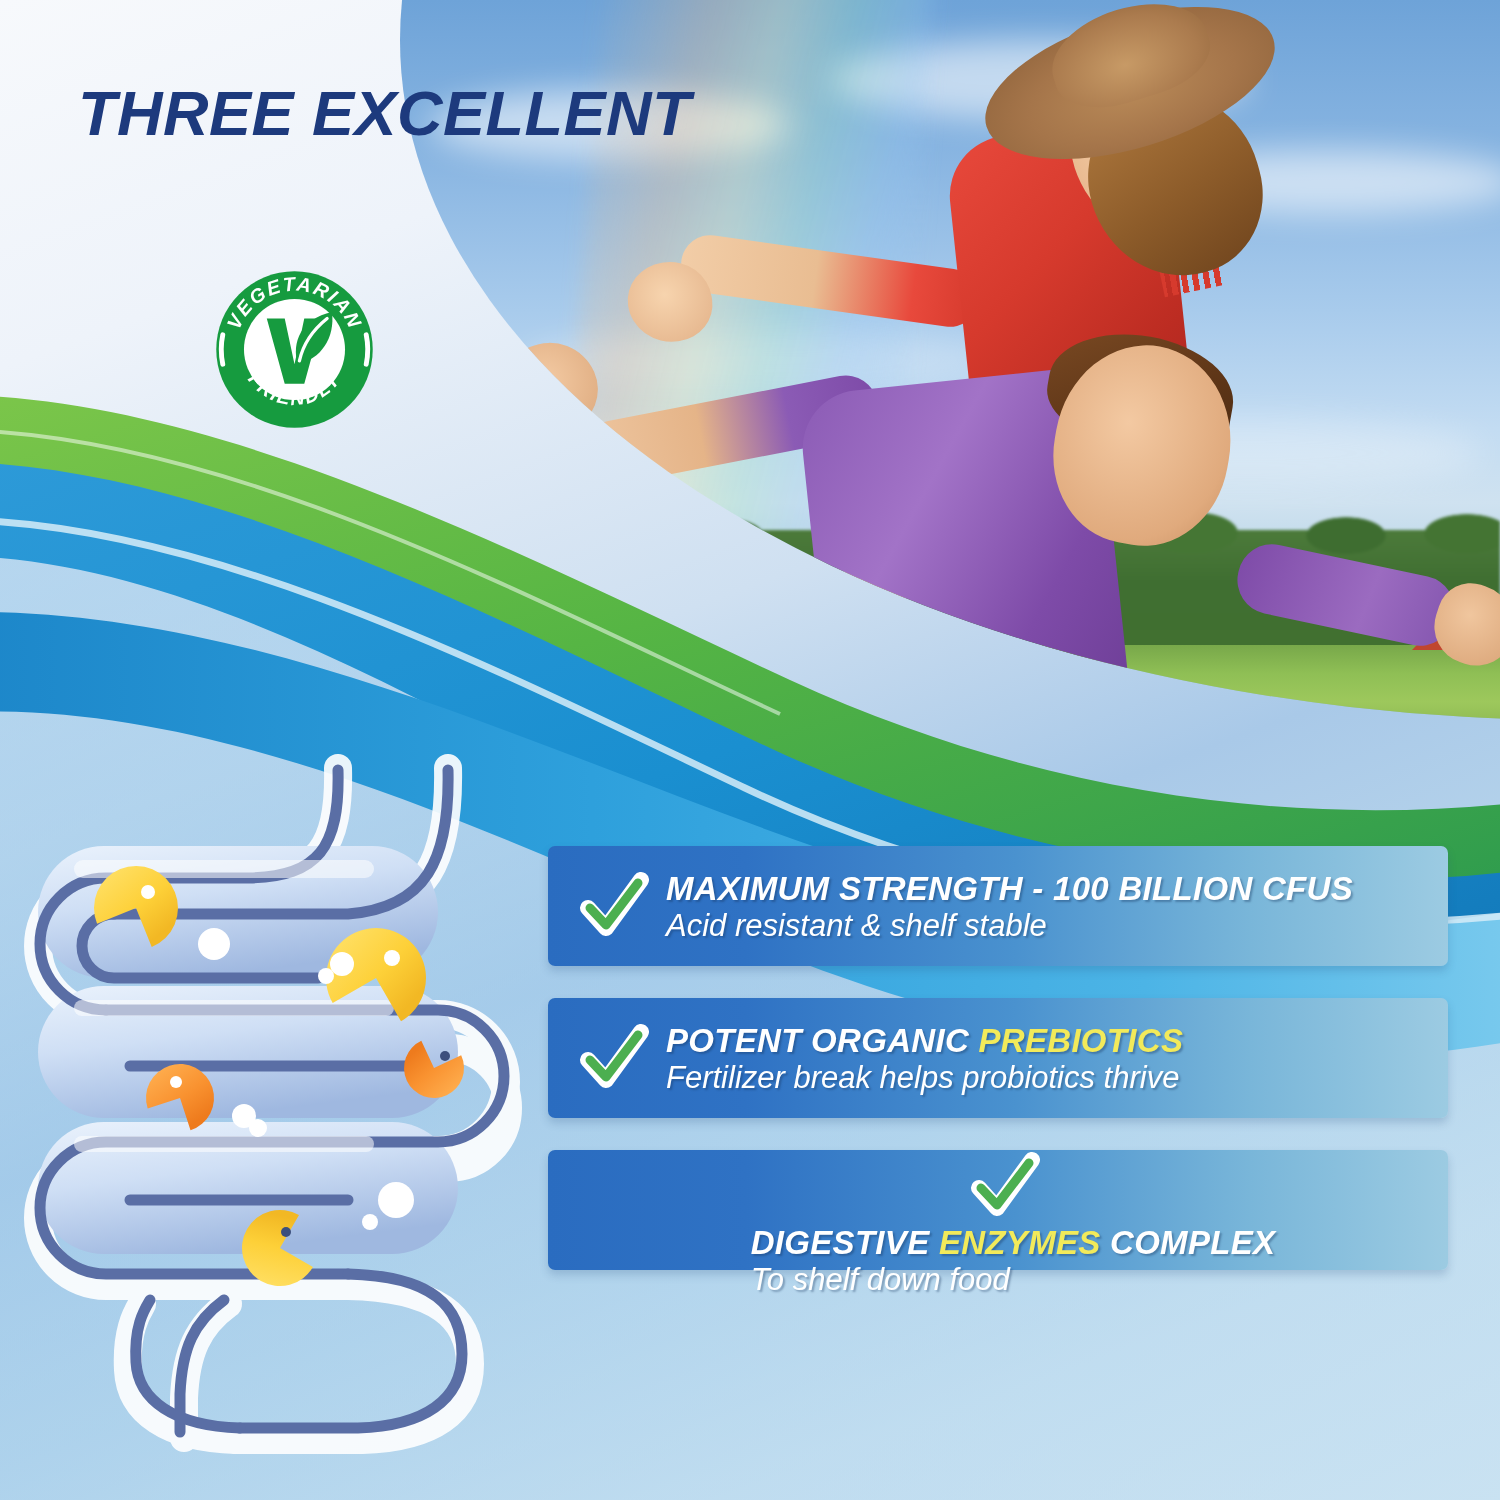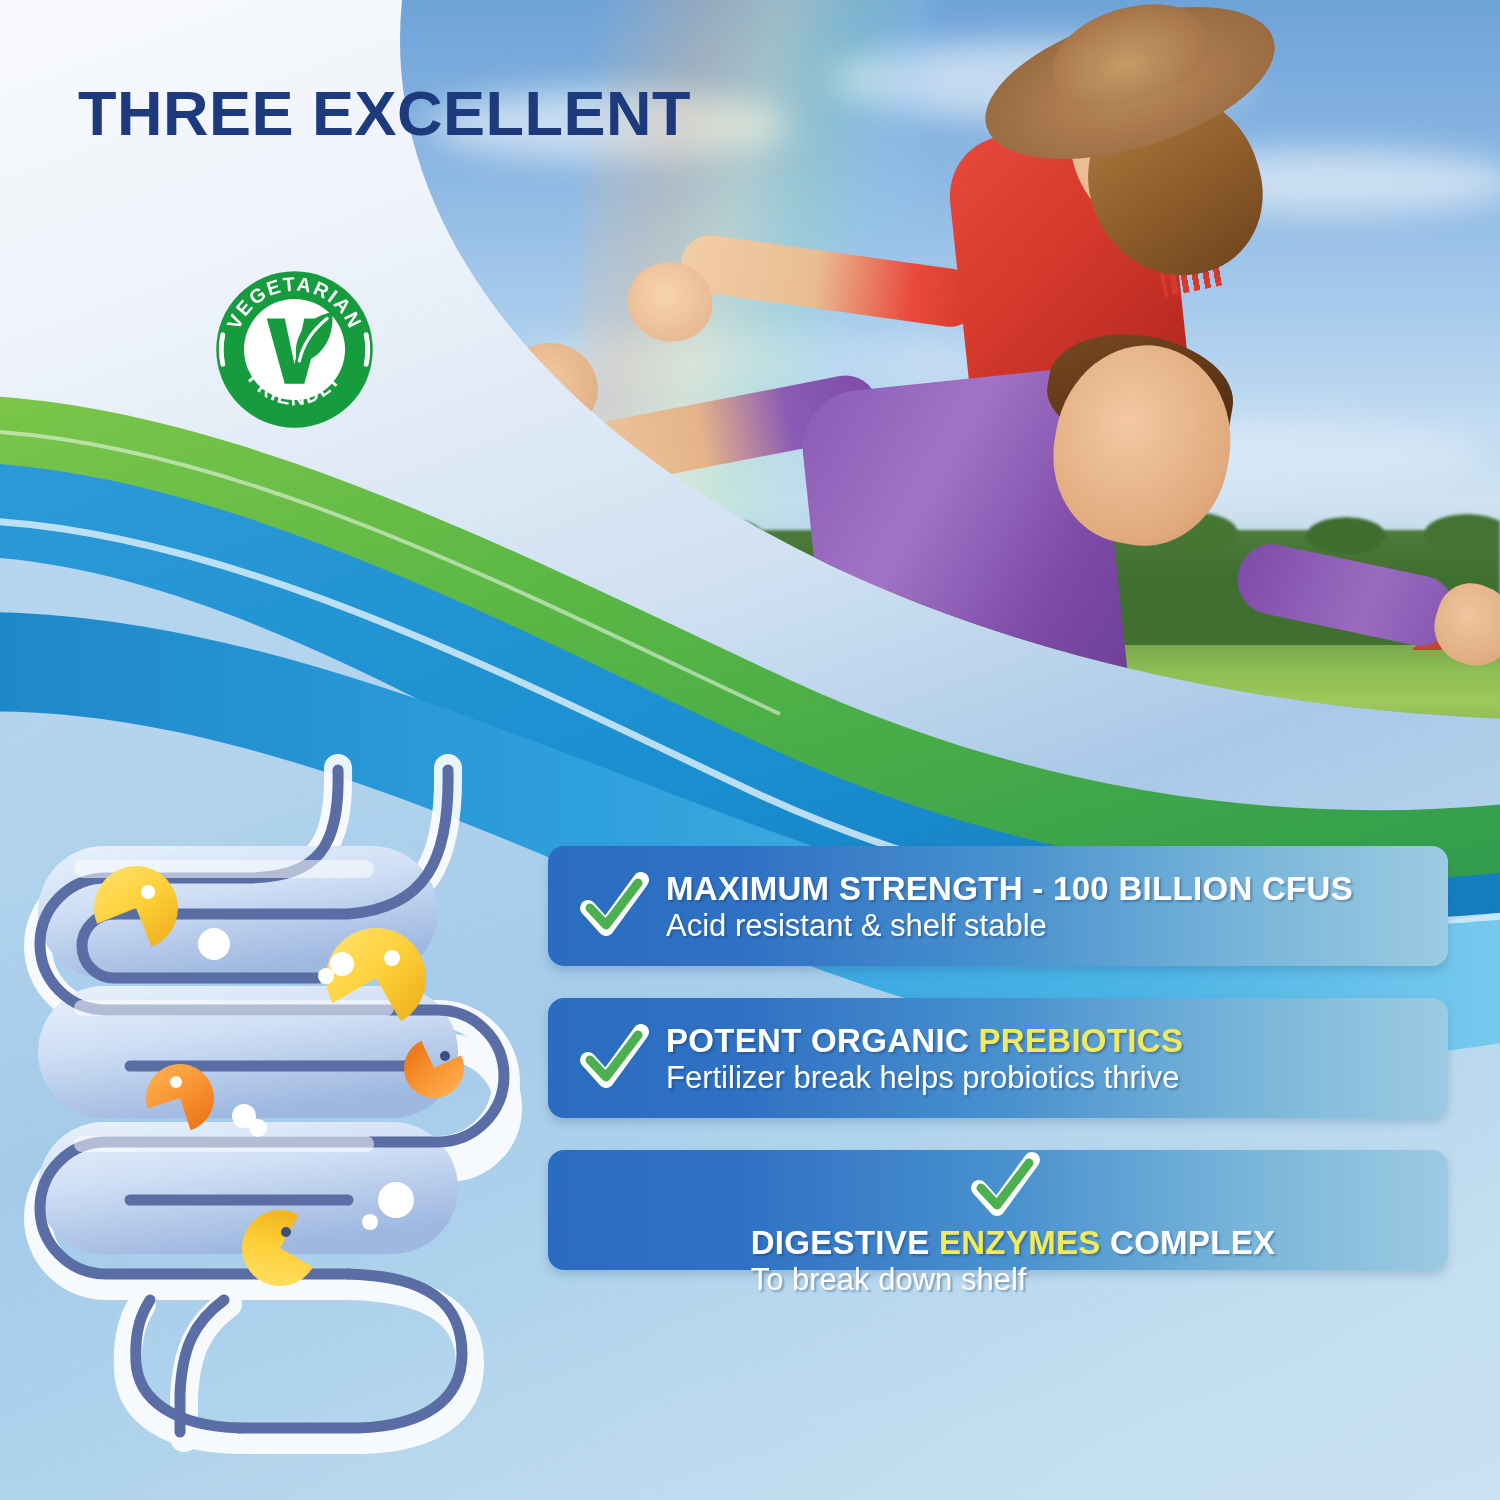--- a/index.html
+++ b/index.html
@@ -19,20 +19,21 @@
     height: 1500px;
     overflow: hidden;
     background: linear-gradient(160deg,
                 #f7f9fc 0%,
                 #eef3fa 18%,
                 #cfe0f1 42%,
                 #a9c9e8 58%,
                 #b9d6ec 72%,
                 #d2e5f2 86%,
                 #dbeaf4 100%);
+    font-style: italic;
   }
 
   
   .photo-wrap {
     position: absolute;
     left: 400px;
     top: 0;
     width: 1100px;
     height: 740px;
     overflow: hidden;
@@ -246,21 +247,21 @@
   
   .cards {
     position: absolute;
     left: 548px; top: 846px;
     width: 900px;
   }
   .card {
     position: relative;
     height: 120px;
     margin-bottom: 32px;
-    border-radius: 16px;
+    border-radius: 7px;
     background: linear-gradient(90deg, #2a6cc0 0%, #2f72c4 22%, #4a92cf 52%, #79b6d9 78%, #9ccbe2 100%);
     box-shadow: 0 5px 9px rgba(40,80,130,0.22);
     display: flex;
     align-items: center;
     padding-left: 30px;
     box-sizing: border-box;
   }
   .card.c4 { margin-bottom: 0; flex-direction: column; }
   .check {
     width: 72px; height: 72px;
@@ -500,18 +501,18 @@
       </div>
     </div>
 
     <div class="card c4">
       <svg class="check" viewBox="0 0 72 72">
         <path d="M 10,38 L 28,58 L 63,10" fill="none" stroke="#ffffff" stroke-width="16" stroke-linecap="round" stroke-linejoin="round"></path>
         <path d="M 12,38 L 28,55 L 60,13" fill="none" stroke="#4caf50" stroke-width="9" stroke-linecap="round" stroke-linejoin="round"></path>
       </svg>
       <div class="card-text">
         <div class="card-title"><span>DIGESTIVE </span><span class="hl">ENZYMES</span><span> COMPLEX</span></div>
-        <div class="card-sub">To break down shelf</div>
+        <div class="card-sub">To shelf down food</div>
       </div>
     </div>
 
   </div>
 </div>
 
 </body></html>

